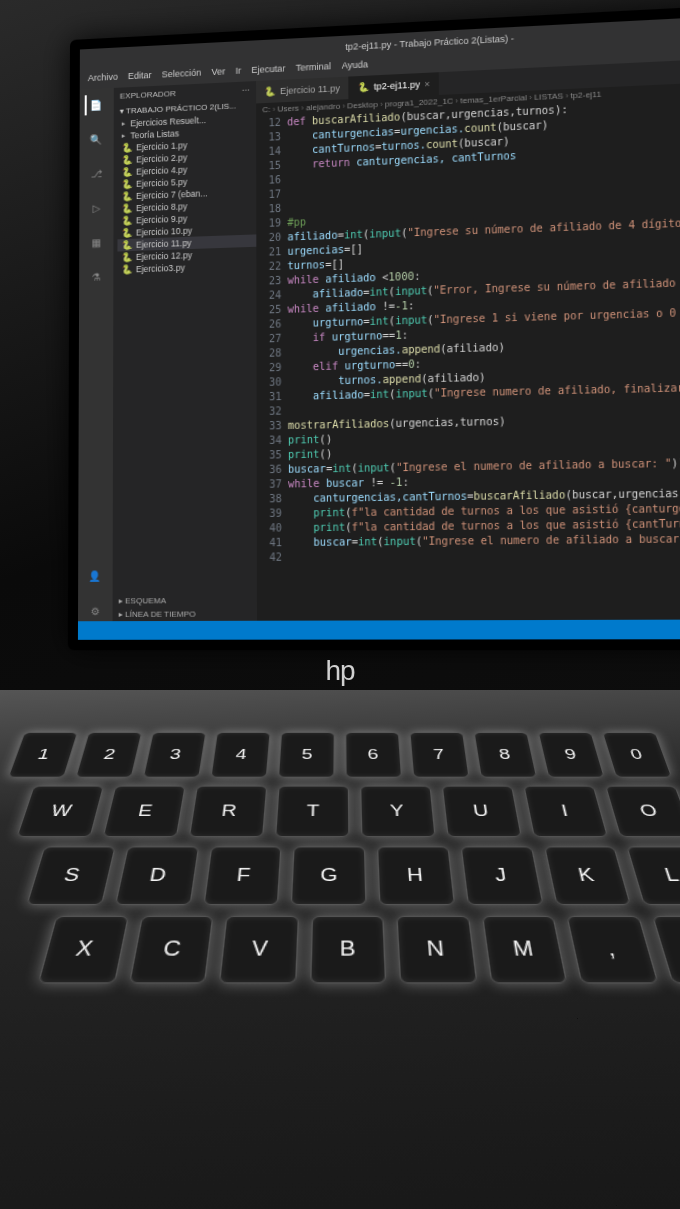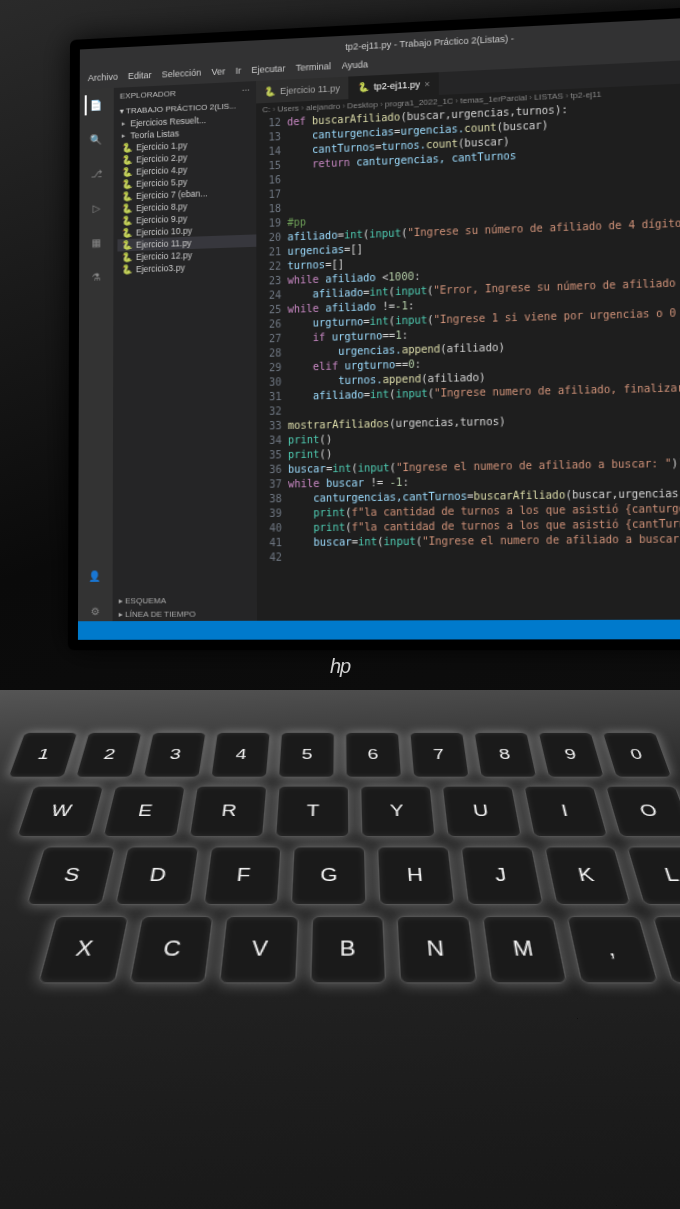--- a/index.html
+++ b/index.html
@@ -160,21 +160,21 @@
   .keyboard-zone {
     position: absolute;
     top: 690px; left: 0; width: 100%; height: 520px;
     background: linear-gradient(175deg, #555 0%, #2a2a2a 30%, #151515 100%);
     transform: perspective(900px) rotateX(48deg);
     transform-origin: top center;
   }
   .hp-logo {
     position: absolute;
     top: 655px; left: 50%; transform: translateX(-50%);
-    color: #d0d0d0; font-style: italic; font-size: 20px;
+    color: #d0d0d0; font-size: 28px;
     font-family: Arial, sans-serif; letter-spacing: -1px;
   }
   .key-rows {
     position: absolute;
     top: 60px; left: 40px; right: 40px;
     display: flex; flex-direction: column; gap: 10px;
   }
   .key-row { display: flex; gap: 10px; }
   .key {
     flex: 1;

